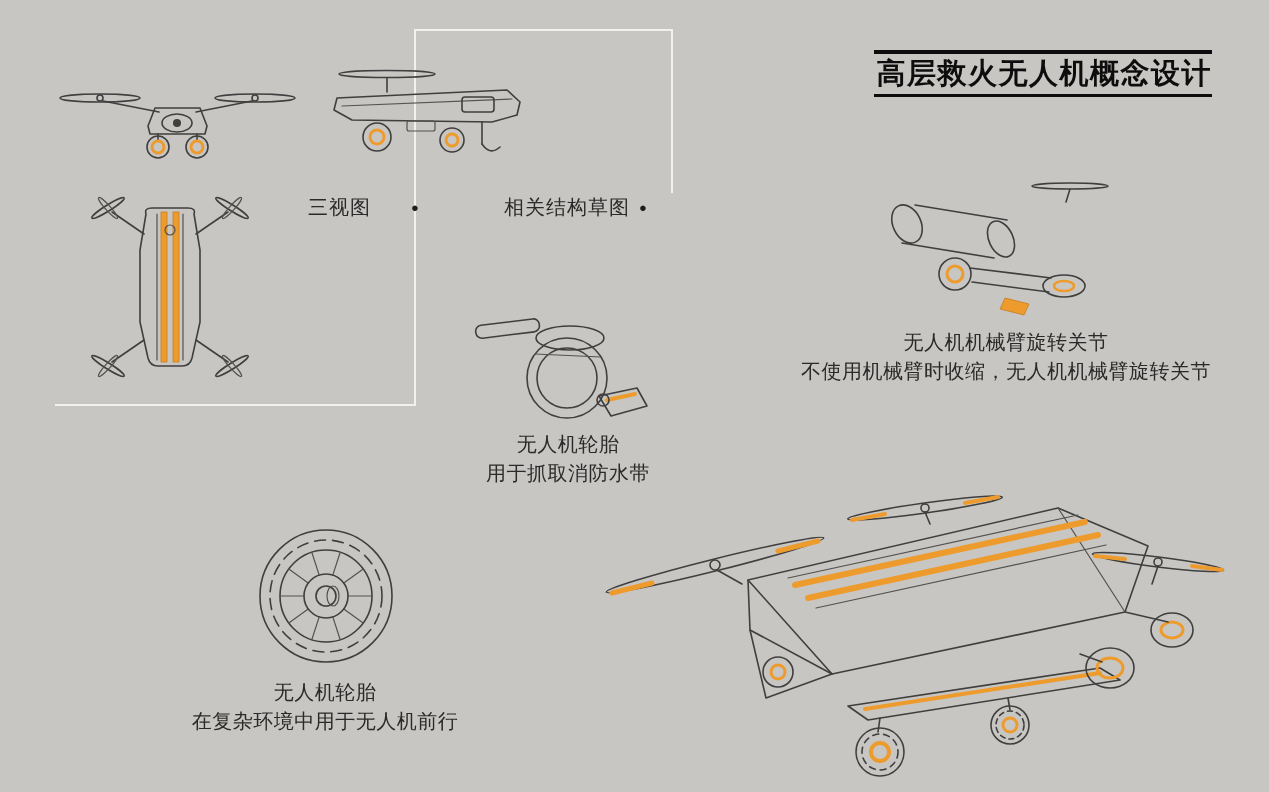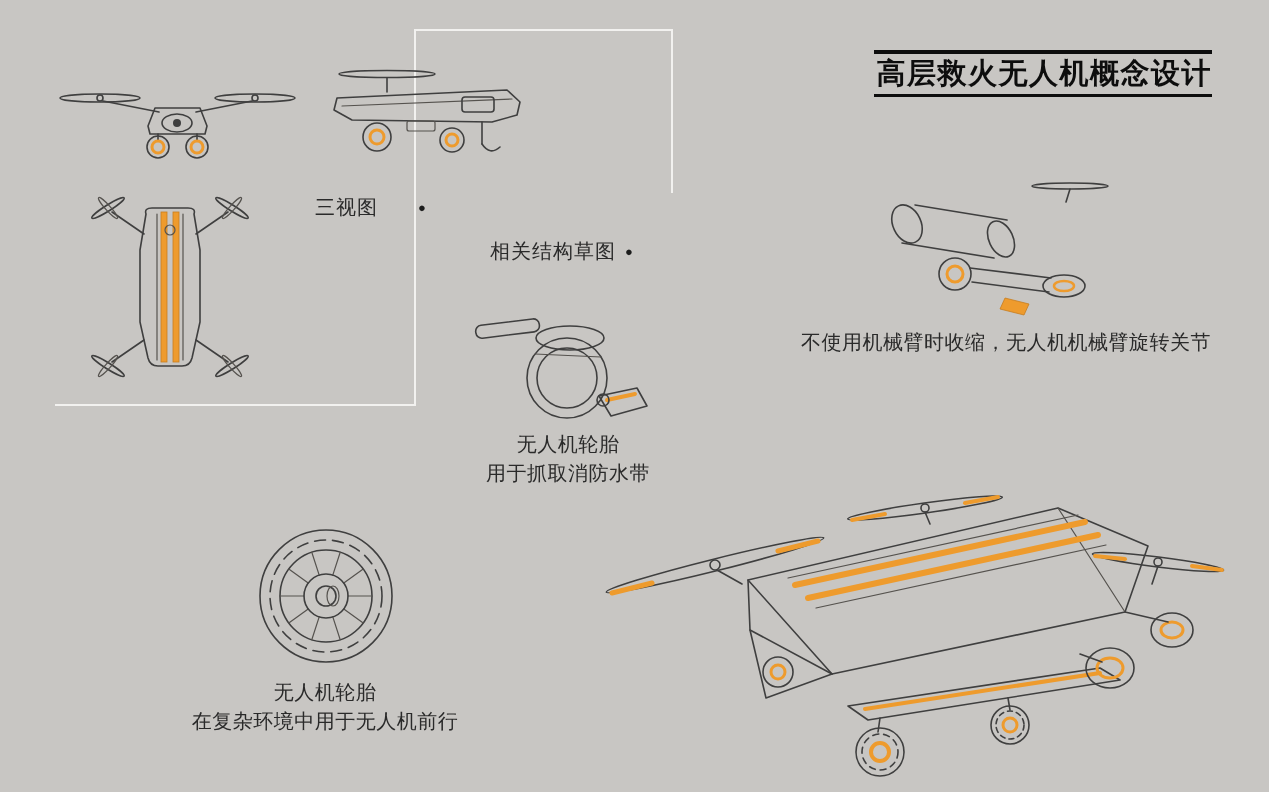--- a/index.html
+++ b/index.html
@@ -57,25 +57,25 @@
   <svg class="abs" style="left:0;top:0;" width="1269" height="792">
     <polyline points="55,405 415,405 415,30 672,30 672,193" fill="none" stroke="#f2f1ef" stroke-width="2"></polyline>
   </svg>
 
   <div class="title-block">
     <div class="title-bar bar-top"></div>
     <h1 class="title-zh">高层救火无人机概念设计</h1>
     <div class="title-bar bar-mid"></div>
   </div>
 
-  <div class="callout" style="left:315px;top:194px;gap:40px;">
+  <div class="callout" style="left:308px;top:194px;gap:40px;">
     <span>三视图</span>
     <span class="bullet">●</span>
   </div>
-  <div class="callout" style="left:490px;top:194px;margin-top:44px;">
+  <div class="callout" style="left:504px;top:194px;">
     <span>相关结构草图</span>
     <span class="bullet">●</span>
   </div>
 
   <svg class="abs" style="left:55px;top:68px;" width="245" height="95" viewBox="0 0 245 95">
     <ellipse class="sk" cx="45" cy="30" rx="40" ry="4"></ellipse>
     <ellipse class="sk" cx="200" cy="30" rx="40" ry="4"></ellipse>
     <circle class="sk" cx="45" cy="30" r="3"></circle>
     <circle class="sk" cx="200" cy="30" r="3"></circle>
     <line class="sk" x1="48" y1="33" x2="104" y2="44"></line>
@@ -240,20 +240,21 @@
     </g>
     <g>
       <ellipse class="sk" cx="592" cy="168" rx="21" ry="17"></ellipse>
       <ellipse class="ok" cx="592" cy="168" rx="11" ry="8" stroke-width="3"></ellipse>
     </g>
     <line class="sk" x1="545" y1="150" x2="588" y2="160"></line>
     <line class="sk" x1="500" y1="192" x2="522" y2="200"></line>
   </svg>
 
   <div class="annotation" style="left:772px;top:328px;width:468px;">
+    <span class="ann-title">无人机机械臂旋转关节</span>
     <span class="ann-desc">不使用机械臂时收缩，无人机机械臂旋转关节</span>
   </div>
 
   <div class="annotation" style="left:428px;top:430px;width:280px;">
     <span class="ann-title">无人机轮胎</span>
     <span class="ann-desc">用于抓取消防水带</span>
   </div>
 
   <div class="annotation" style="left:155px;top:678px;width:340px;">
     <span class="ann-title">无人机轮胎</span>

